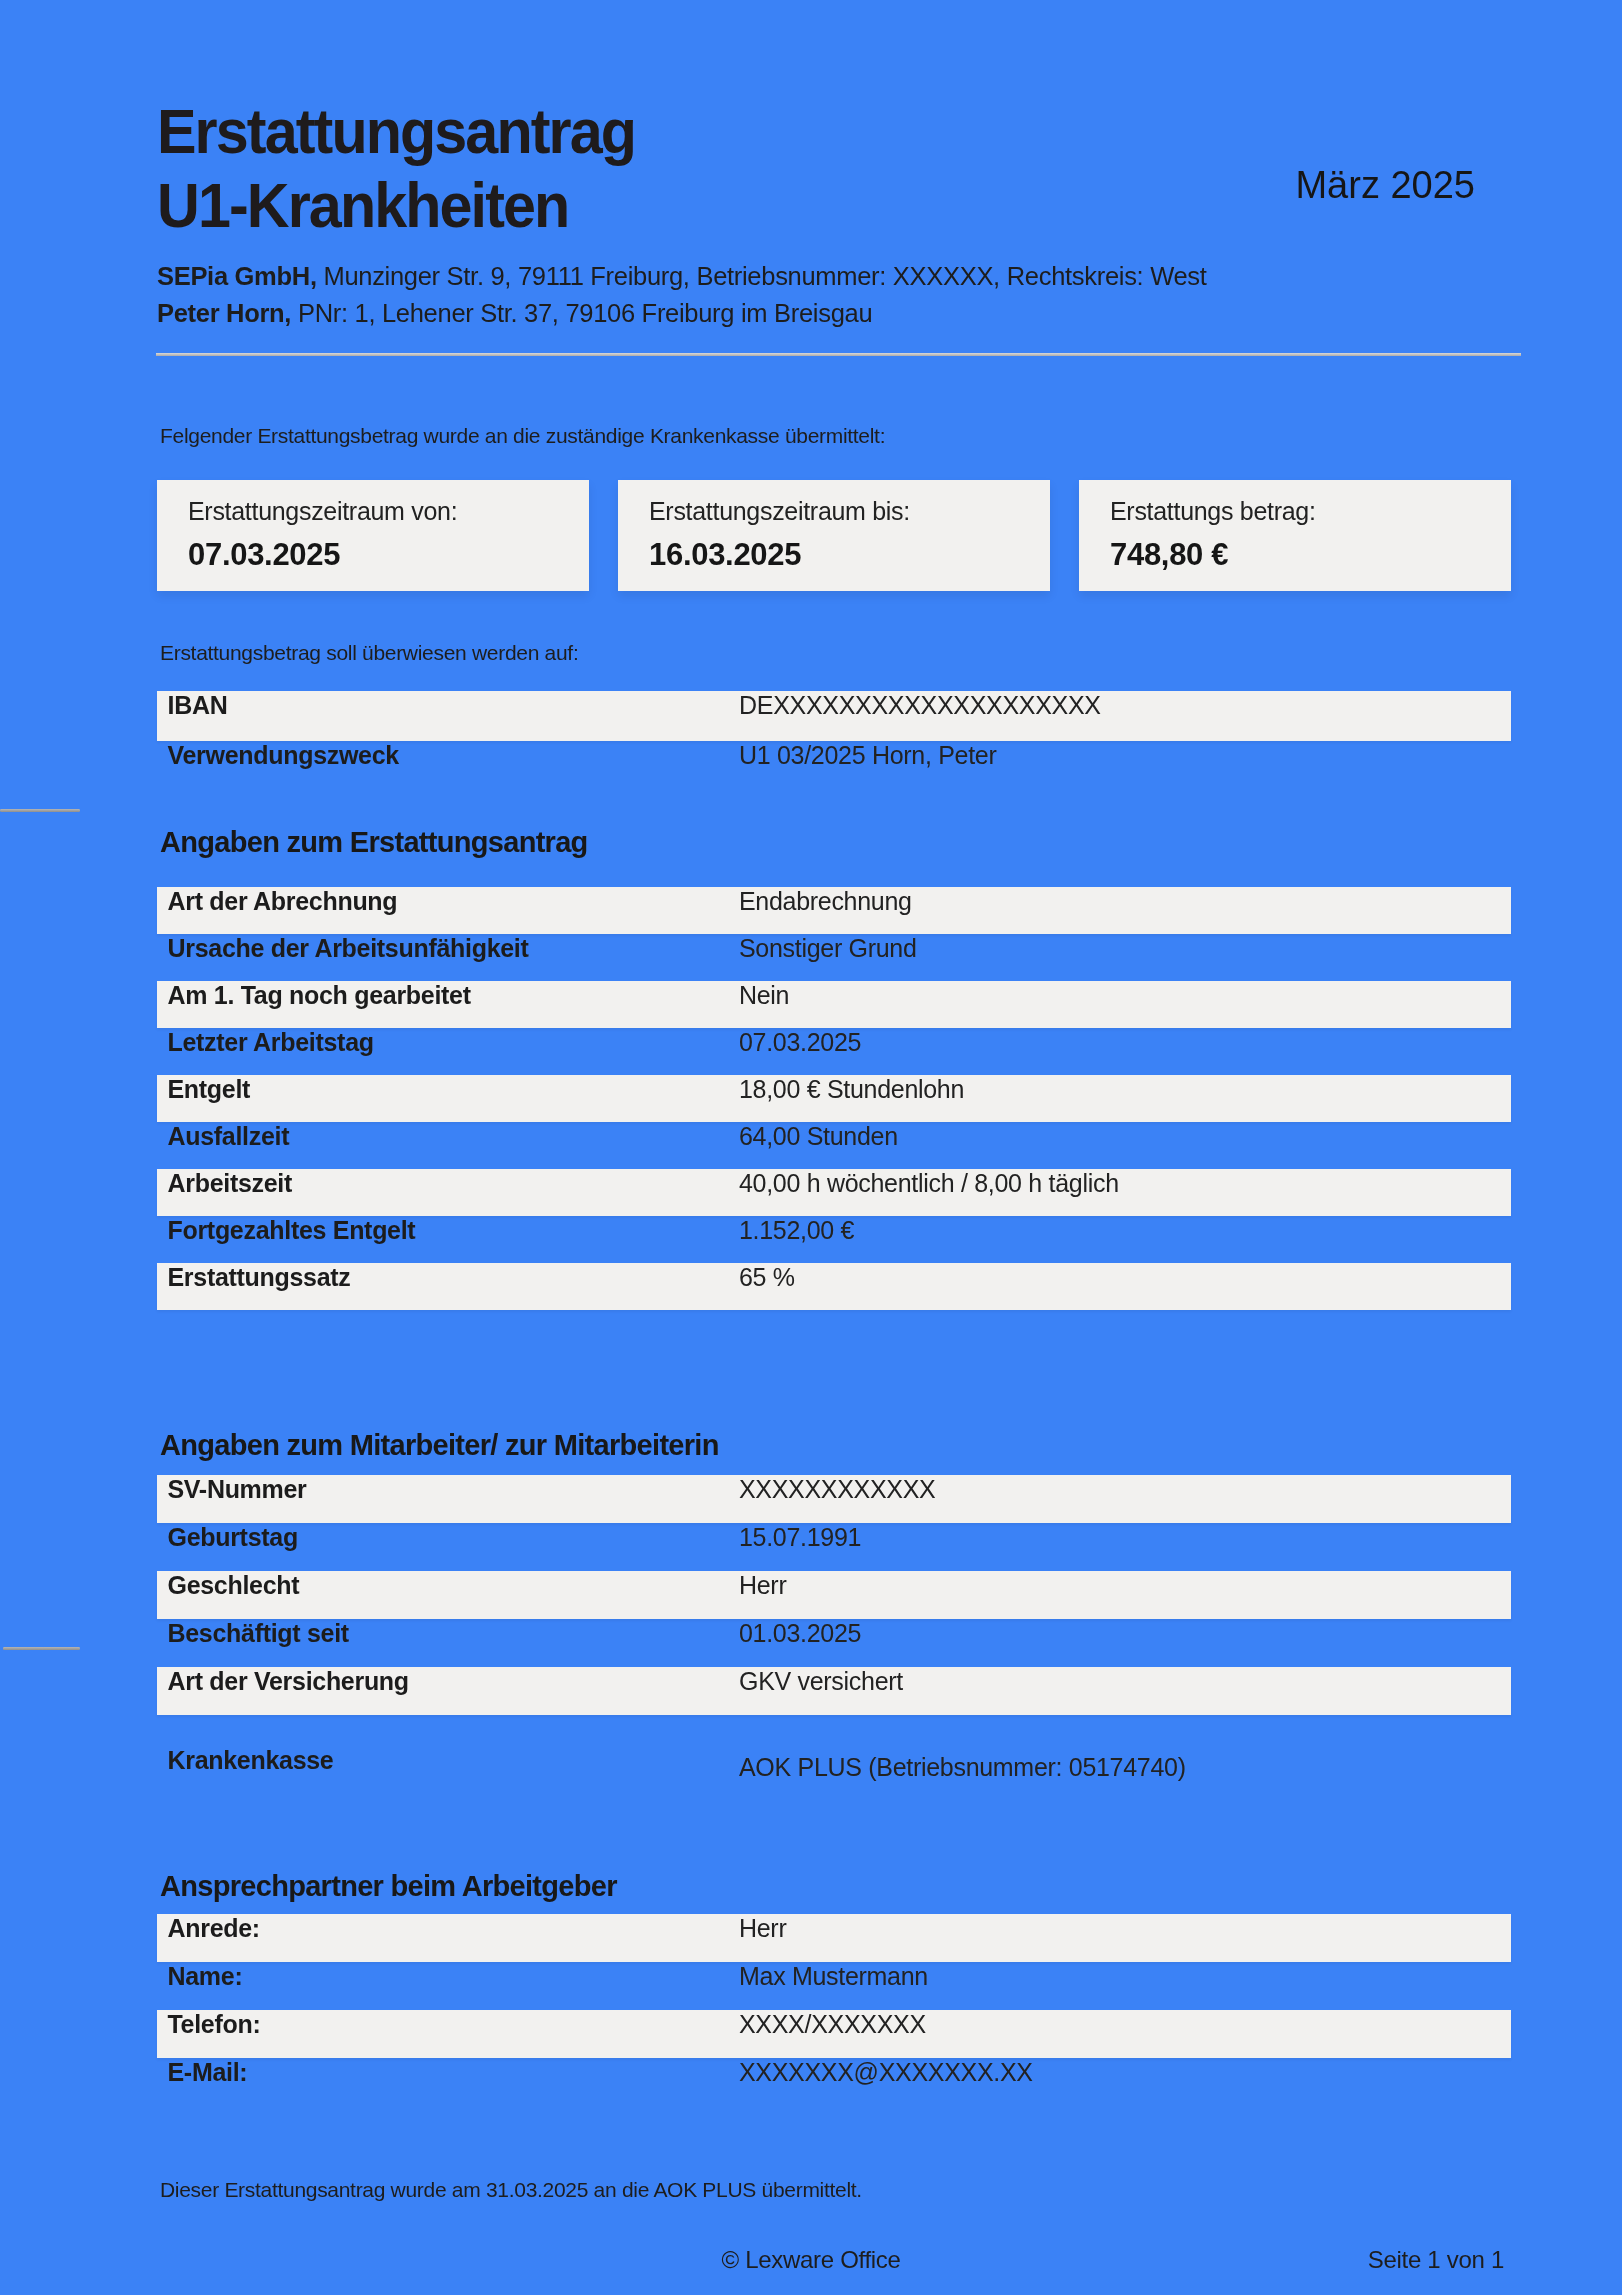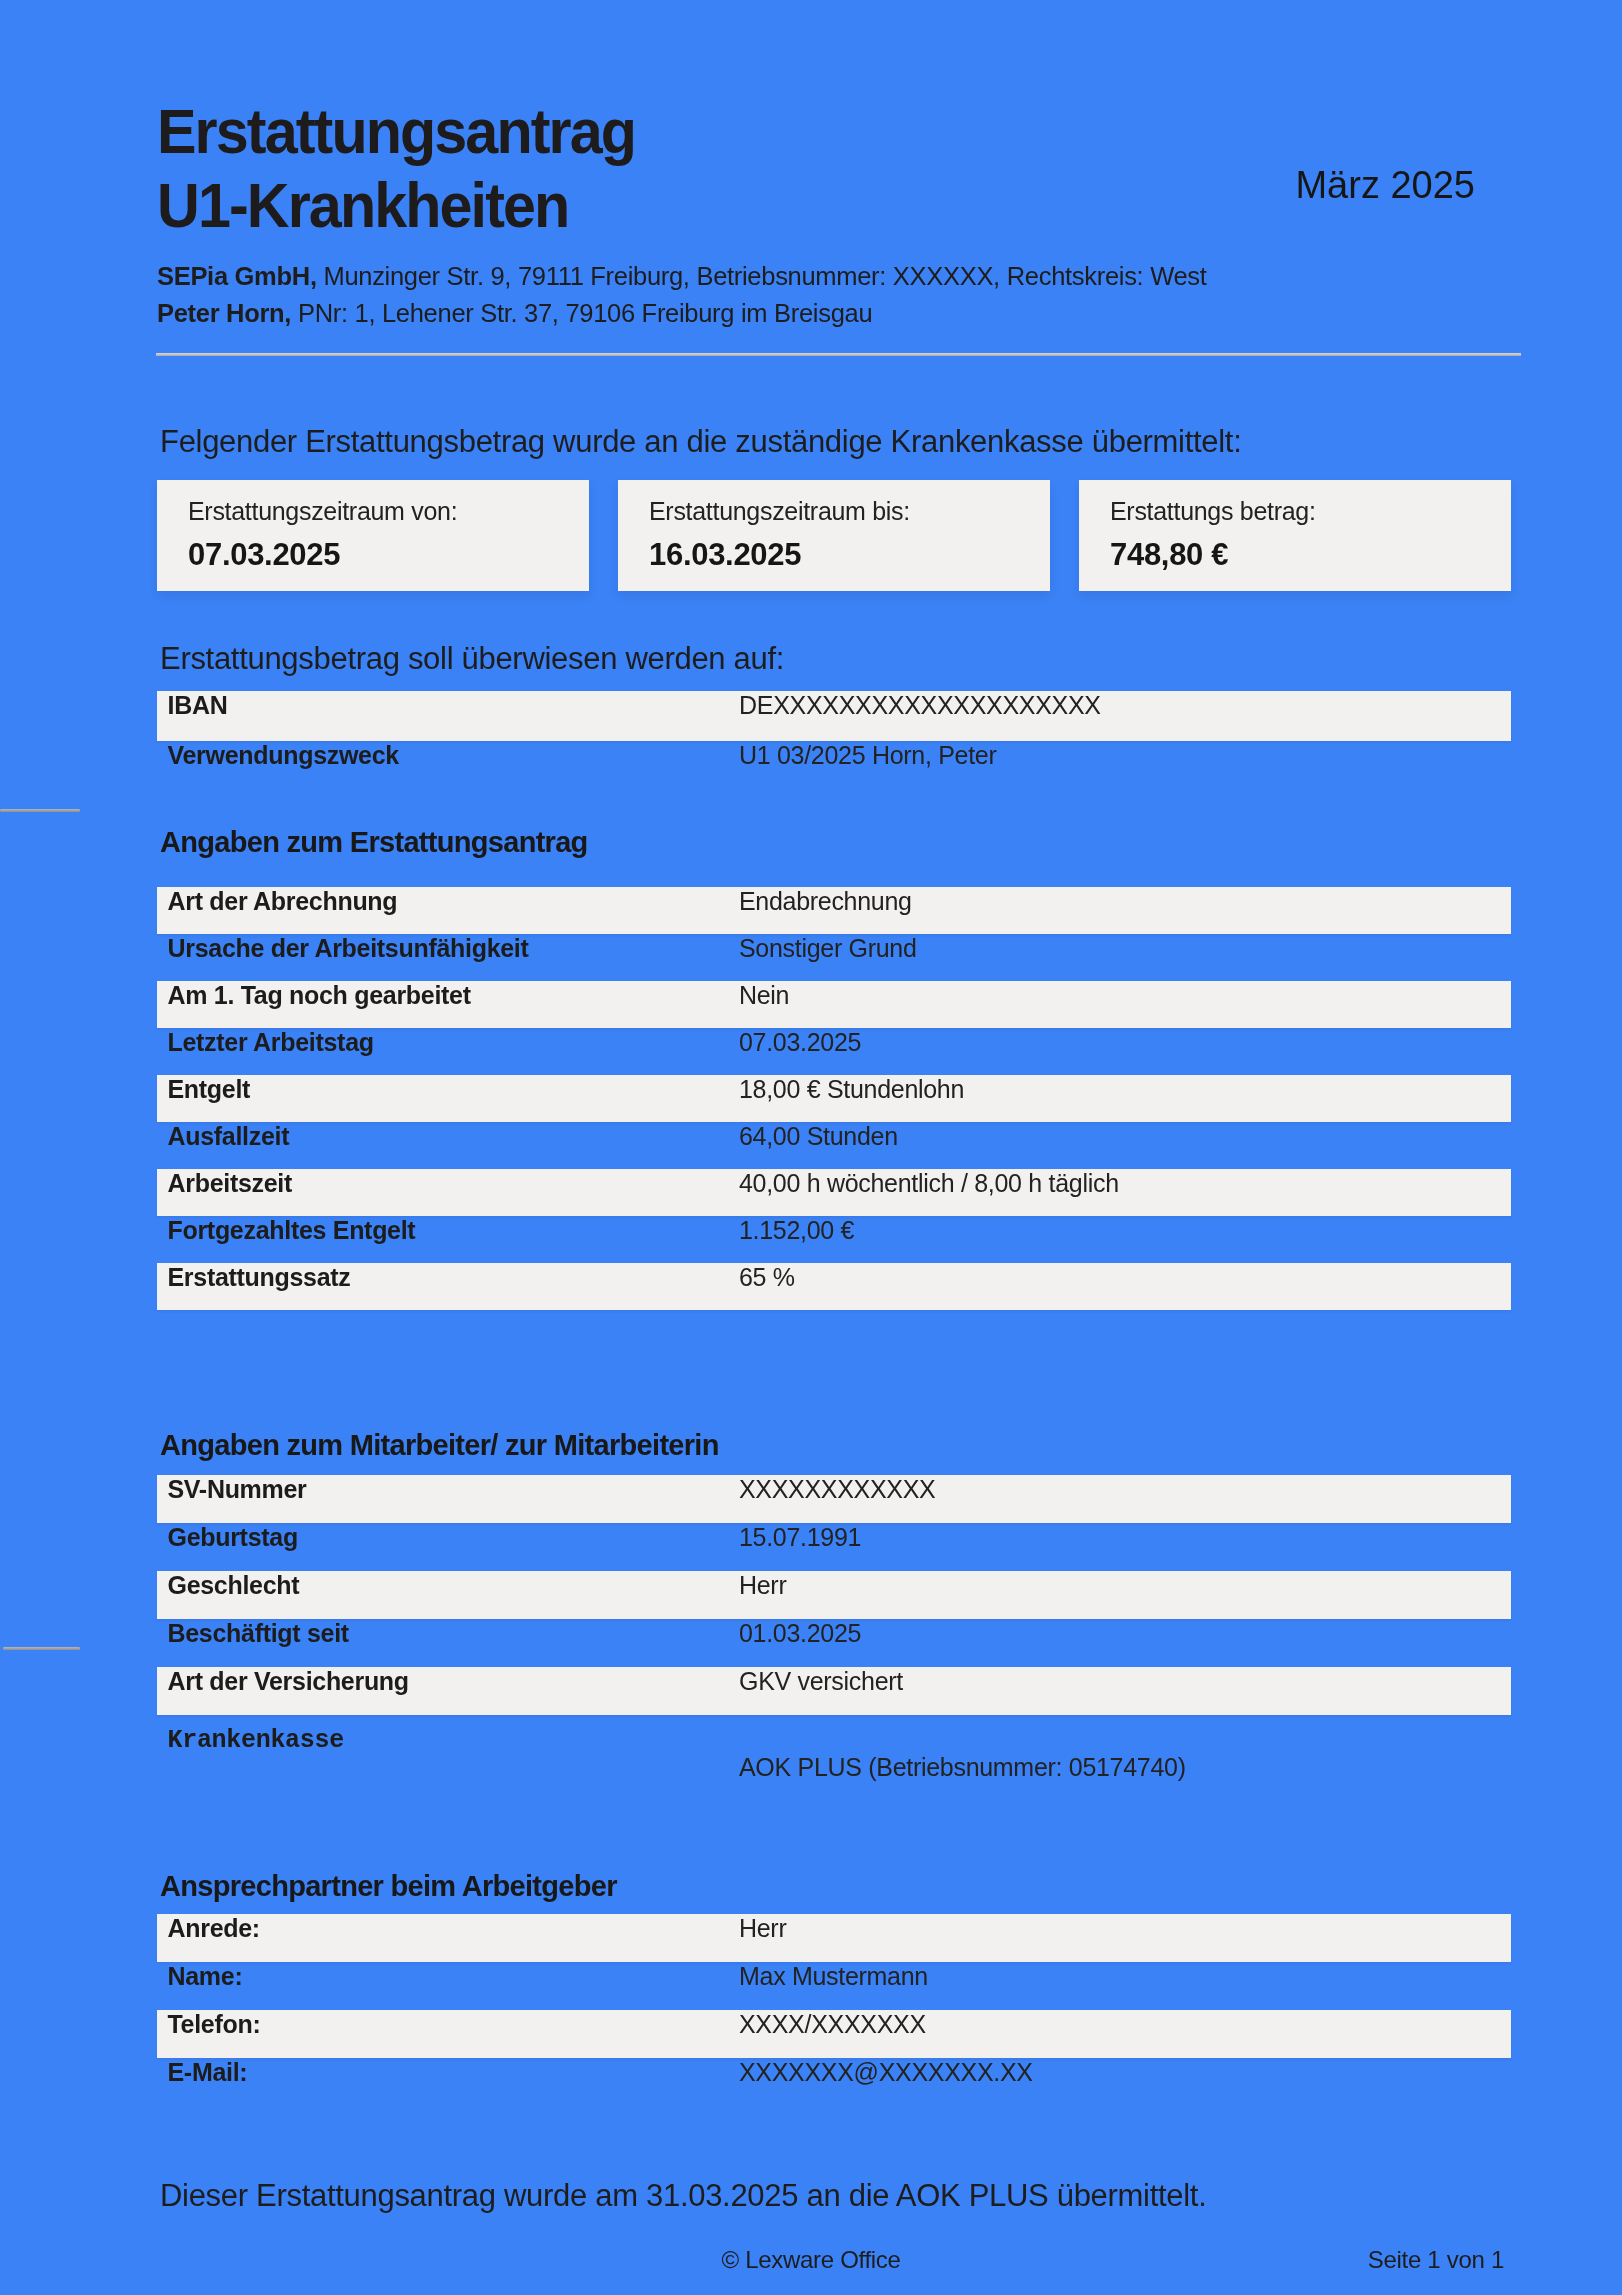--- a/index.html
+++ b/index.html
@@ -66,21 +66,21 @@
     left: 156px;
     top: 353px;
     width: 1365px;
     height: 2.6px;
     background: linear-gradient(#d9d9d9, #ababab);
   }
 
   .para {
     position: absolute;
     left: 160px;
-    font-size: 31px;
+    font-size: 21px;
     color: #1d1d1d;
   }
   .intro-1 { top: 424px; }
   .intro-2 { top: 641px; }
   .footer-note { top: 2178px; }
 
   
   .boxes {
     position: absolute;
     left: 157px;
@@ -125,21 +125,21 @@
     width: 582px;
     box-sizing: border-box;
     padding-left: 10.5px;
     color: #1c1c1c;
   }
   .kv-row .kv-value { color: #222; }
   .kv-row.tall {
     min-height: 79px;
     align-items: flex-start;
   }
-  .kv-row.tall .kv-label { margin-top: 11px; font-family: Liberation Mono, monospace; }
+  .kv-row.tall .kv-label { margin-top: 31px; }
   .kv-row.tall .kv-value { margin-top: 38px; }
 
   .t-transfer { top: 691px; }
   .t-transfer .kv-row { min-height: 50px; }
   .t-claim    { top: 887px; }
   .t-claim .kv-row { min-height: 47px; }
   .t-employee { top: 1475px; }
   .t-contact  { top: 1914px; }
 
   .section-heading {

